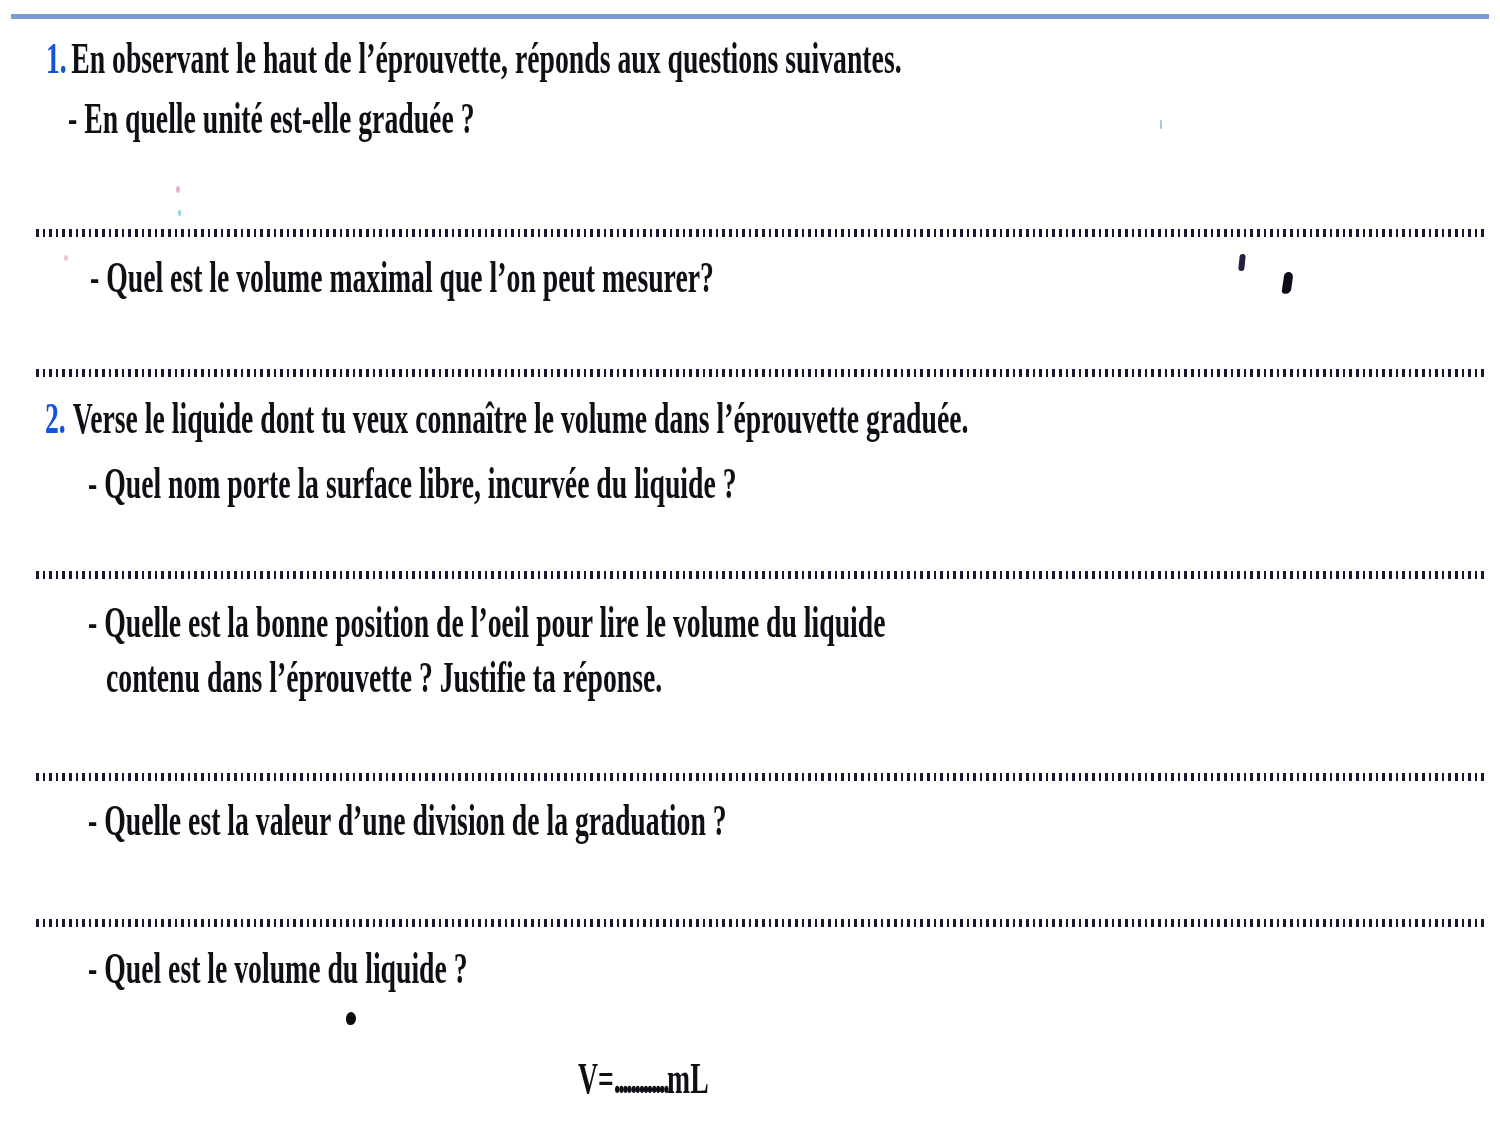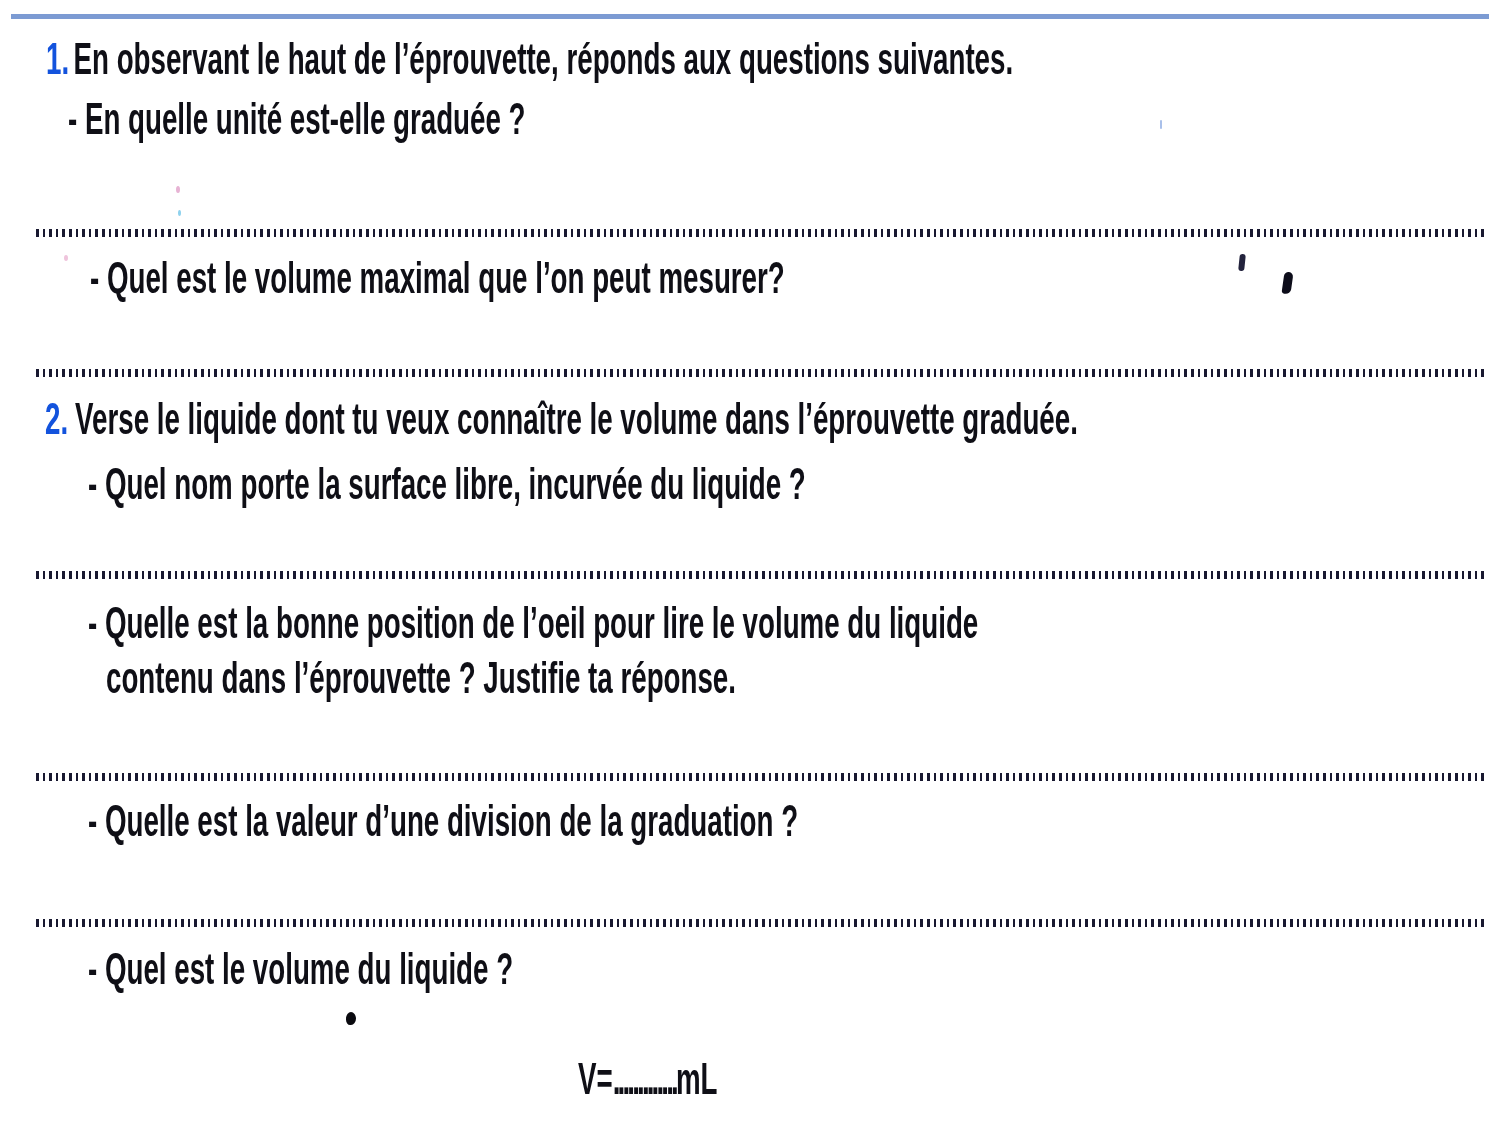--- a/index.html
+++ b/index.html
@@ -1,21 +1,21 @@
 <!DOCTYPE html>
 <html><head>
 <meta charset="utf-8">
 <style>
   html,body{margin:0;padding:0;background:#ffffff;}
   .page{
     position:relative;
     width:1500px;height:1125px;
     background:#ffffff;
     overflow:hidden;
-    font-family:Liberation Sans, sans-serif;
+    font-family:Liberation Serif, serif;
   }
   .top-rule{
     position:absolute;
     left:11px;top:14px;
     width:1478px;height:5px;
     background:#7c9bd3;
   }
   .line{
     position:absolute;
     white-space:nowrap;

